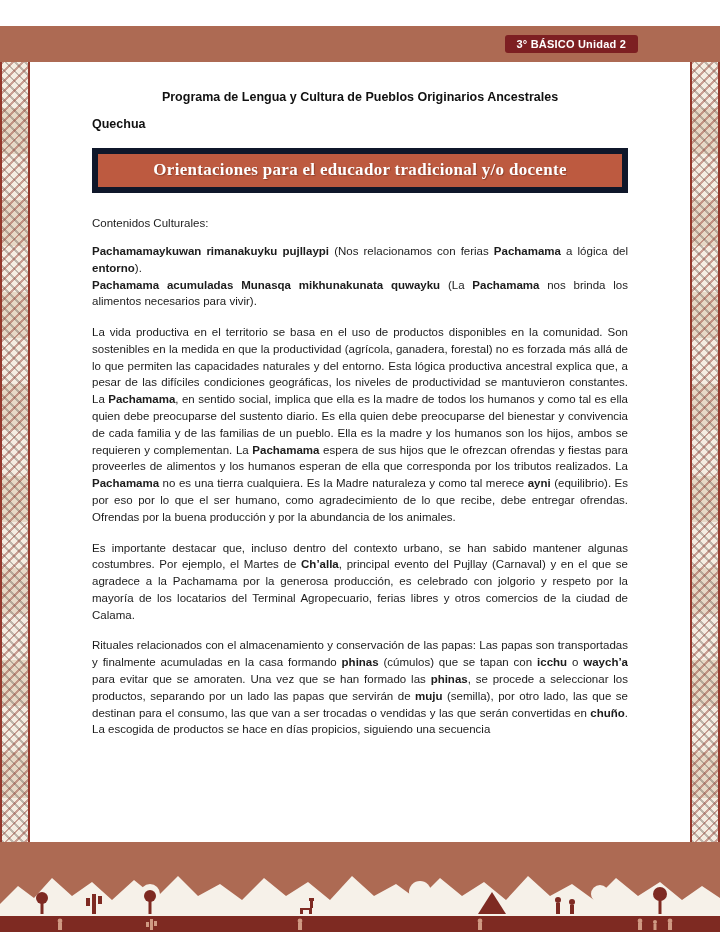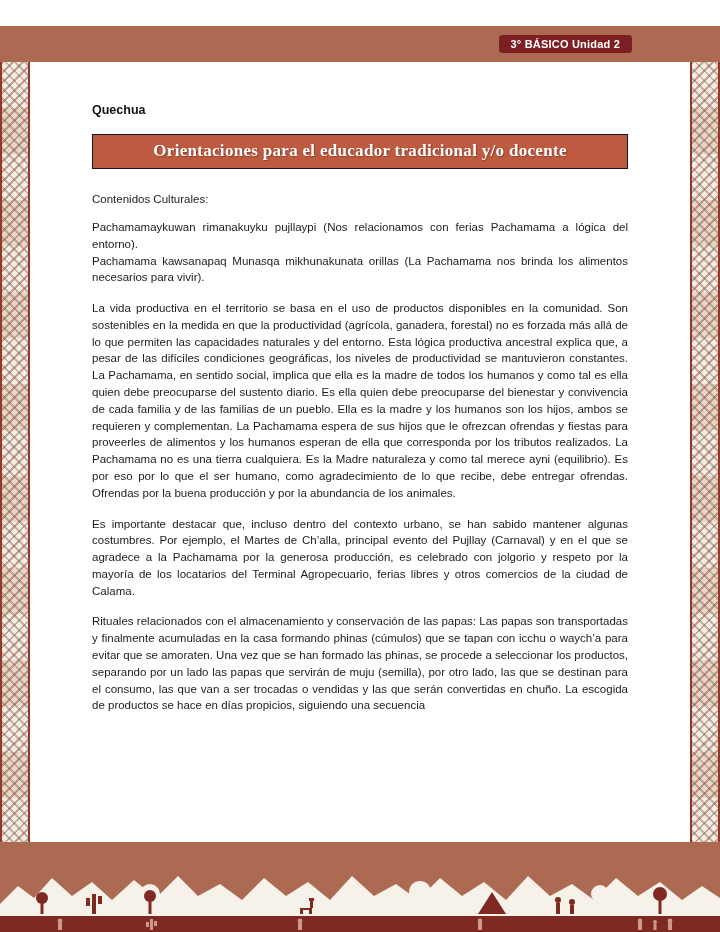--- a/index.html
+++ b/index.html
@@ -14,21 +14,21 @@
   }
   .top-margin { height:26px; background:#fff; }
   .topbar {
     height:36px;
     background:var(--header-bar, #ad6a53);
     position:relative;
     flex:0 0 auto;
   }
   .badge {
     position:absolute;
-    right:88px;
+    right:82px;
     top:9px;
     background:var(--badge-bg, #7d1f22);
     color:var(--badge-text, #fff);
     font-size:11px;
     font-weight:bold;
     padding:3px 12px;
     border-radius:3px;
     letter-spacing:.2px;
     white-space:nowrap;
   }
@@ -62,54 +62,55 @@
   }
   .banner {
     margin-top:17px;
     background:var(--banner-bg, #bd5a40);
     color:var(--banner-text, #fff);
     font-family:"Liberation Serif", serif;
     font-weight:bold;
     font-size:17px;
     text-align:center;
     padding:6px 4px 7px;
-    border:1px solid #0f172a;
+    border:6px solid #0f172a;
     text-shadow:1px 1px 1px rgba(60,20,10,.35);
     letter-spacing:.3px;
   }
   .intro-label { margin-top:24px; font-size:11.5px; }
   .para {
     margin-top:14px;
     font-size:11.5px;
     line-height:1.46;
     text-align:justify;
   }
-  .para b { font-weight:normal; }
+  .para b { font-weight:bold; }
   .footer { flex:0 0 auto; height:90px; display:block; }
 </style>
 </head>
 <body>
 
 <div class="top-margin"></div>
 
 <div class="topbar">
   <div class="badge">3° BÁSICO Unidad 2</div>
 </div>
 
 <div class="middle">
   <div class="side-border"></div>
 
   <div class="content">
+    <h1 class="program-title">Programa de Lengua y Cultura de Pueblos Originarios Ancestrales</h1>
     <h2 class="language-title">Quechua</h2>
     <div class="banner">Orientaciones para el educador tradicional y/o docente</div>
 
     <p class="intro-label">Contenidos Culturales:</p>
 
     <p class="para" style="white-space:pre-line;"><b>Pachamamaykuwan rimanakuyku pujllaypi</b><span> (Nos relacionamos con ferias </span><b>Pachamama</b><span> a lógica del </span><b>entorno</b><span>).
-</span><b>Pachamama kawsanapaq Munasqa mikhunakunata orillas</b><span> (La </span><b>Pachamama</b><span> nos brinda los alimentos necesarios para vivir).</span></p>
+</span><b>Pachamama acumuladas Munasqa mikhunakunata quwayku</b><span> (La </span><b>Pachamama</b><span> nos brinda los alimentos necesarios para vivir).</span></p>
     <p class="para"><span>La vida productiva en el territorio se basa en el uso de productos disponibles en la comunidad. Son sostenibles en la medida en que la productividad (agrícola, ganadera, forestal) no es forzada más allá de lo que permiten las capacidades naturales y del entorno. Esta lógica productiva ancestral explica que, a pesar de las difíciles condiciones geográficas, los niveles de productividad se mantuvieron constantes. La </span><b>Pachamama</b><span>, en sentido social, implica que ella es la madre de todos los humanos y como tal es ella quien debe preocuparse del sustento diario. Es ella quien debe preocuparse del bienestar y convivencia de cada familia y de las familias de un pueblo. Ella es la madre y los humanos son los hijos, ambos se requieren y complementan. La </span><b>Pachamama</b><span> espera de sus hijos que le ofrezcan ofrendas y fiestas para proveerles de alimentos y los humanos esperan de ella que corresponda por los tributos realizados. La </span><b>Pachamama</b><span> no es una tierra cualquiera. Es la Madre naturaleza y como tal merece </span><b>ayni</b><span> (equilibrio). Es por eso por lo que el ser humano, como agradecimiento de lo que recibe, debe entregar ofrendas. Ofrendas por la buena producción y por la abundancia de los animales.</span></p>
     <p class="para"><span>Es importante destacar que, incluso dentro del contexto urbano, se han sabido mantener algunas costumbres. Por ejemplo, el Martes de </span><b>Ch’alla</b><span>, principal evento del Pujllay (Carnaval) y en el que se agradece a la Pachamama por la generosa producción, es celebrado con jolgorio y respeto por la mayoría de los locatarios del Terminal Agropecuario, ferias libres y otros comercios de la ciudad de Calama.</span></p>
     <p class="para"><span>Rituales relacionados con el almacenamiento y conservación de las papas: Las papas son transportadas y finalmente acumuladas en la casa formando </span><b>phinas</b><span> (cúmulos) que se tapan con </span><b>icchu</b><span> o </span><b>waych’a</b><span> para evitar que se amoraten. Una vez que se han formado las </span><b>phinas</b><span>, se procede a seleccionar los productos, separando por un lado las papas que servirán de </span><b>muju</b><span> (semilla), por otro lado, las que se destinan para el consumo, las que van a ser trocadas o vendidas y las que serán convertidas en </span><b>chuño</b><span>. La escogida de productos se hace en días propicios, siguiendo una secuencia</span></p>
   </div>
 
   <div class="side-border"></div>
 </div>
 
 <svg class="footer" width="720" height="90" viewBox="0 0 720 90" xmlns="http://www.w3.org/2000/svg" aria-hidden="true">
   <rect width="720" height="90" fill="#ad6a53"></rect>

